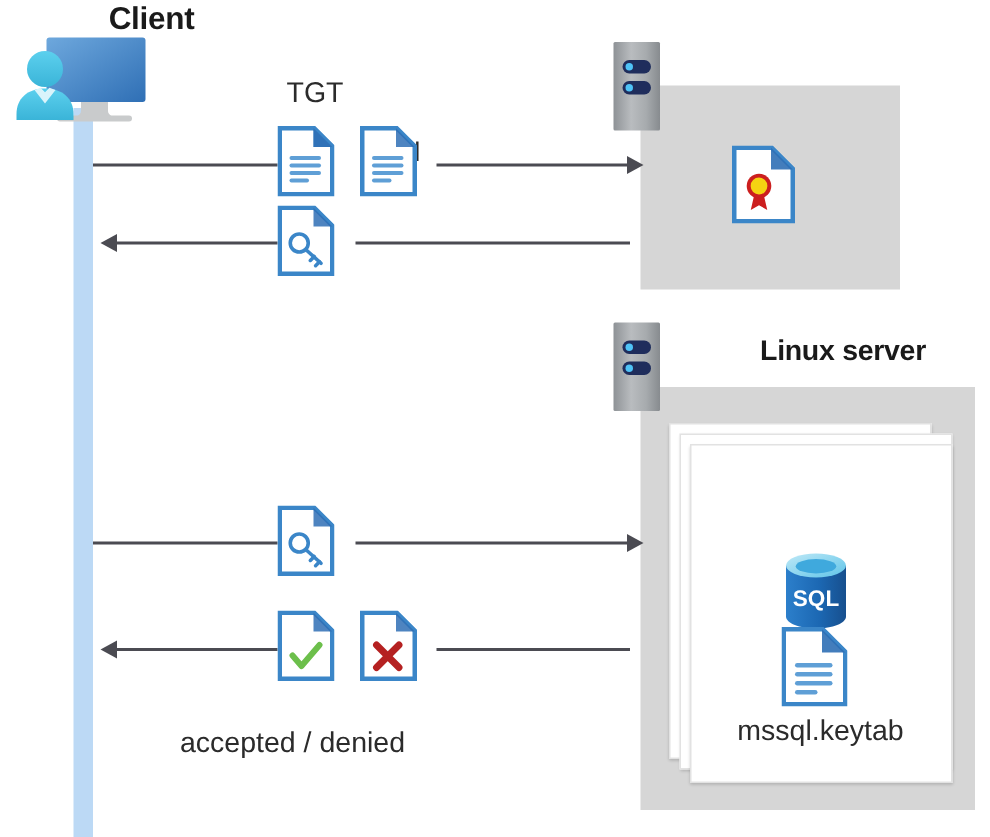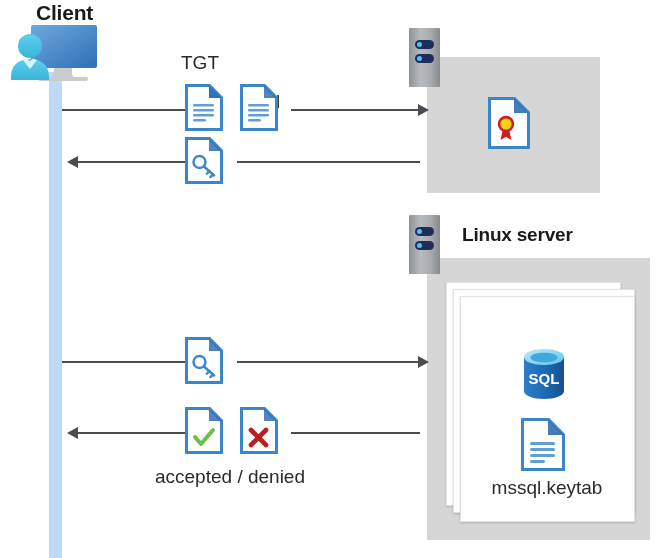--- a/index.html
+++ b/index.html
@@ -1,34 +1,34 @@
 <!DOCTYPE html>
 <html><head>
 <meta charset="utf-8">
 <style>
   html,body{margin:0;padding:0;background:#ffffff;}
   body{width:660px;height:558px;position:relative;overflow:hidden;
        font-family:"Liberation Sans", sans-serif;
        -webkit-font-smoothing:antialiased;}
   #stage{position:absolute;left:0;top:0;width:660px;height:558px;}
 
-  .abs{position:absolute;}
+  .abs{position:absolute;text-align:center;}
 
   
   .title-bold{font-weight:bold;color:#1a1a1a;letter-spacing:-0.2px;}
   .lbl{color:#2b2b2b;}
 
   #client-title{left:36px;top:0px;width:130px;font-size:21px;line-height:26px;}
   #dc-title{left:461px;top:1px;width:190px;font-size:19px;line-height:25px;}
   #linux-title{left:462px;top:222px;width:200px;font-size:19px;line-height:25px;}
   #container-title{left:470px;top:310px;width:160px;font-size:19px;line-height:24px;text-align:center;}
 
-  #tgt-label{left:181px;top:52px;width:48px;font-size:19px;text-align:left;}
+  #tgt-label{left:181px;top:52px;width:48px;font-size:19px;text-align:right;}
   #spn-label{left:235px;top:64px;width:52px;font-size:19px;text-align:center;margin-top:27px;}
-  #accepted-denied{left:120px;top:466px;width:220px;font-size:19px;text-align:center;}
+  #accepted-denied{left:120px;top:485px;width:220px;font-size:19px;text-align:left;}
   #keytab-label{left:462px;top:477px;width:170px;font-size:19px;text-align:center;}
 
   
   #client-stem{left:49px;top:72px;width:13px;height:486px;background:#bcd9f5;}
 
   
   .panel{background:#d6d6d6;}
   #dc-panel{left:427px;top:57px;width:173px;height:136px;}
   #linux-panel{left:427px;top:258px;width:223px;height:282px;}
 
@@ -78,21 +78,21 @@
   .doc{display:block;}
 
   #tgt-doc{left:185px;top:84px;}
   #spn-doc{left:240px;top:84px;}
   #key-doc-1{left:185px;top:137px;}
   #key-doc-2{left:185px;top:337px;}
   #ok-doc{left:185px;top:407px;}
   #no-doc{left:240px;top:407px;}
   #cert-doc{left:488px;top:97px;}
   #keytab-doc{left:521px;top:418px;}
-  #sql-icon{left:521px;top:348px;}
+  #sql-icon{left:521px;top:368px;}
 
   
   #client-icon{left:8px;top:23px;}
 </style>
 </head>
 <body>
 
 <div id="stage">
 
   <div class="abs" id="client-stem"></div>

